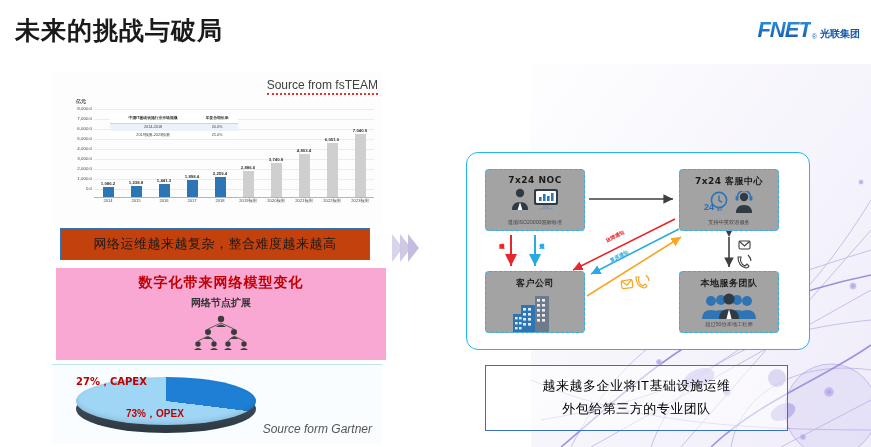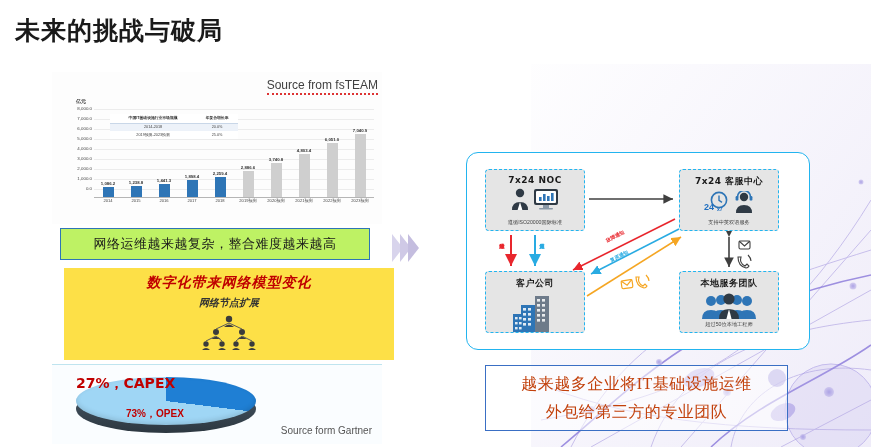--- a/index.html
+++ b/index.html
@@ -66,90 +66,90 @@
   #chart-table { position:absolute; left:58px; top:42px; width:128px; }
   #chart-table table { border-collapse:collapse; width:100%; background:#fff; }
   #chart-table th { font-size:3.8px; color:#333; font-weight:bold; padding:2px 1px;
                     border-bottom:1px solid #c9d7e8; text-align:center; line-height:1.25; }
   #chart-table td { font-size:3.8px; color:#444; padding:1.5px 1px; text-align:center; }
   #chart-table tr.alt td { background:#edf2f9; }
 
   
   #statement-box {
     position:absolute; left:8px; top:156px; width:310px; height:32px;
-    background:#bef264; border:1px solid #2e75b6;
+    background:#c2410c; border:1px solid #2e75b6;
     display:flex; align-items:center; justify-content:center;
   }
   #statement-box span { font-size:13px; color:#1a1a1a;
     font-family:"DejaVu Sans","Liberation Sans",sans-serif; letter-spacing:.5px;}
 
   
-  #model-panel { position:absolute; left:12px; top:196px; width:330px; height:92px;
-                 background:#fde047;font-style:italic; }
+  #model-panel { position:absolute; left:4px; top:196px; width:330px; height:92px;
+                 background:#f9a8d4; }
   #model-title { text-align:center; margin-top:6px; font-size:14px; font-weight:bold;
                  color:#c00000; letter-spacing:1px;
                  font-family:"DejaVu Sans","Liberation Sans",sans-serif; }
   #model-items { display:flex; justify-content:space-around; margin-top:4px; }
   .model-item { width:33%; text-align:center; }
   .model-item .mi-label { font-size:10px; font-weight:bold; color:#333;
       font-family:"DejaVu Sans","Liberation Sans",sans-serif; }
   .model-item .mi-icon { margin-top:3px; height:38px; display:flex; align-items:center; justify-content:center;}
 
   
   #pie-panel { position:absolute; left:0; top:292px; width:330px; height:80px;
                background:#fafdff; border-top:1px solid #bfe4ef; }
   #pie-wrap { position:absolute; left:24px; top:8px; width:180px; height:64px; }
   #pie-ellipse-base { position:absolute; left:0; top:12px; width:180px; height:48px;
     border-radius:50%; background:linear-gradient(180deg,#4a5a68,#2c3740); }
   #pie-ellipse-top { position:absolute; left:0; top:4px; width:180px; height:48px;
     border-radius:50%;
     background: conic-gradient(from 0deg, #1f7fd4 0deg 97deg, #9fd6f5 97deg 360deg);
     box-shadow: inset 0 -2px 5px rgba(0,0,0,.12); }
-  #capex-lbl { position:absolute; left:24px; top:10px; font-size:14px; font-weight:bold;
+  #capex-lbl { position:absolute; left:24px; top:10px; font-size:10px; font-weight:bold;
                color:#c00000; font-family:"DejaVu Sans","Liberation Sans",sans-serif;}
   #opex-lbl  { position:absolute; left:74px; top:42px; font-size:10px; font-weight:bold;
                color:#c00000; font-family:Liberation Sans, sans-serif;}
-  #gartner { position:absolute; right:10px; bottom:8px; font-size:10px; 
+  #gartner { position:absolute; right:10px; bottom:8px; font-size:12px; font-style:italic;
              color:#555;text-align:right; }
 
   
   #chevrons { position:absolute; left:392px; top:228px; width:60px; height:40px;
               display:flex; align-items:center; z-index:3; }
   .chev { width:0;height:0; border-top:14px solid transparent; border-bottom:14px solid transparent;
           border-left:11px solid #d8d4ec; margin-right:-3px; }
   .chev.c2 { border-left-color:#cfc9e6; }
   .chev.c3 { border-left-color:#c4bddf; }
 
   
   #diagram-card {
     position:absolute; left:466px; top:152px; width:344px; height:198px;
     background:#ffffff; border:1.5px solid #22b4ef; border-radius:12px; z-index:3;
   }
-  .dbox { position:absolute; border:1px dashed #22b4ef; border-radius:4px; background:#e5e5e5; }
+  .dbox { position:absolute; border:1px dashed #22b4ef; border-radius:4px; background:#a3a3a3; }
   .dbox-title { text-align:center; font-size:9px; font-weight:bold; color:#1a1a1a;
                 margin-top:5px; letter-spacing:.5px;
                 font-family:"DejaVu Sans","Liberation Sans",sans-serif; }
   .dbox-sub { text-align:center; font-size:5.2px; color:#444; position:absolute;
               left:0; right:0; bottom:4px; }
   .dbox-icons { display:flex; align-items:center; justify-content:center; gap:4px; margin-top:3px;}
   #box-noc    { left:18px;  top:16px;  width:100px; height:62px; }
   #box-cs     { left:212px; top:16px;  width:100px; height:62px; }
   #box-cust   { left:18px;  top:118px; width:100px; height:62px; }
   #box-local  { left:212px; top:118px; width:100px; height:62px; }
   #diagram-svg { position:absolute; left:0; top:0; width:344px; height:198px; }
   .arrow-label { position:absolute; font-size:5px; font-weight:bold; white-space:nowrap; }
 
   
   #concl-box {
     position:absolute; left:485px; top:365px; width:303px; height:66px;
     background:rgba(255,255,255,.55); border:1px solid #3a6fc4; z-index:3;
     display:flex; flex-direction:column; align-items:center; justify-content:center;
   }
-  #concl-box .line { font-size:16px; color:#c2410c; line-height:1.75;
-    font-family:Liberation Serif, serif; letter-spacing:.5px;}
+  #concl-box .line { font-size:13px; color:#000000; line-height:1.75;
+    font-family:Liberation Sans, sans-serif; letter-spacing:.5px;}
 </style>
 </head>
 <body>
 
 <svg id="bg-network" viewBox="0 0 340 447">
   <defs>
     <linearGradient id="bgf" x1="0" y1="0" x2="1" y2="1">
       <stop offset="0%" stop-color="#ffffff"></stop>
         <stop offset="100%" stop-color="#efecf9"></stop>
     </linearGradient>
@@ -195,20 +195,25 @@
     <circle cx="300" cy="410" r="46" fill="#b4a9e8" opacity=".35"></circle>
   </g>
   <g fill="#6f5fd0" opacity=".5">
     <circle cx="246" cy="378" r="9"></circle>
   </g>
 </svg>
 <div id="bg-topstrip"></div>
 
 <div id="header">
   <div id="page-title">未来的挑战与破局</div>
+  <div id="logo">
+    <span id="logo-mark">FNET</span>
+    <span id="logo-reg">®</span>
+    <span id="logo-cn">光联集团</span>
+  </div>
 </div>
 
 <div id="left-col">
 
   <div id="chart-card">
     <div id="chart-source">
       <span class="squiggle">Source from fsTEAM</span>
     </div>
     <div id="chart-unit">亿元</div>
 

